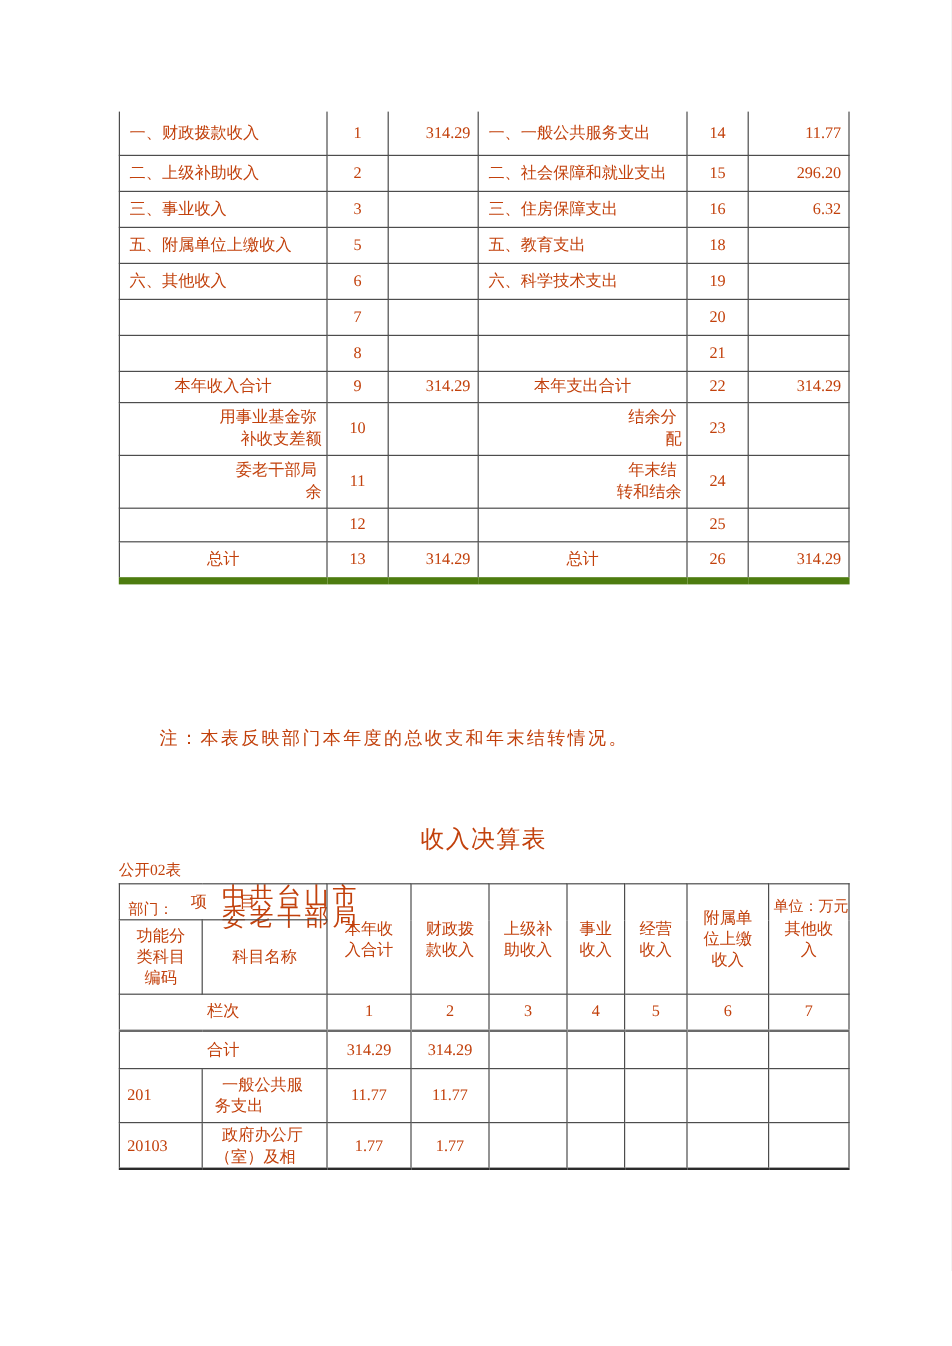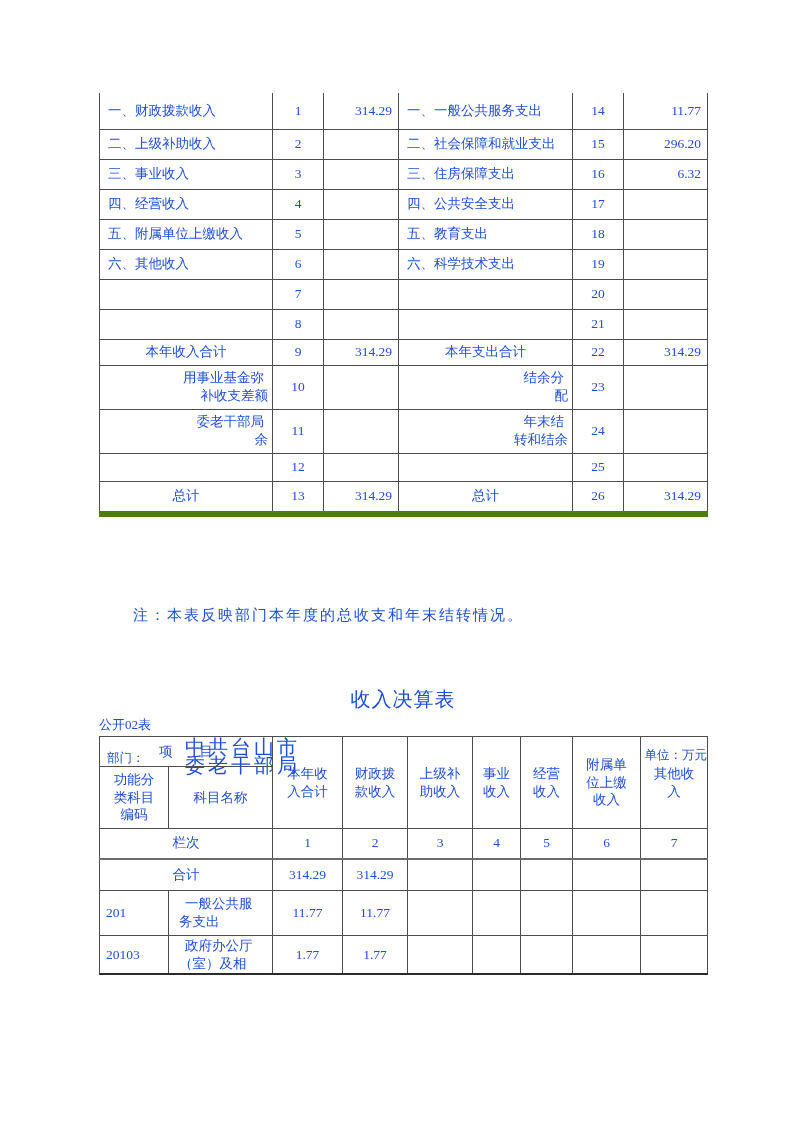--- a/index.html
+++ b/index.html
@@ -1,21 +1,21 @@
 <!DOCTYPE html>
 <html><head>
 <meta charset="utf-8">
 <style>
   * { margin:0; padding:0; box-sizing:border-box; }
   html,body { background:#e8e8e8; }
   .page {
     position:relative; width:793px; height:1122px; margin:0 auto;
     background:#ffffff; overflow:hidden;
     font-family:"Liberation Serif","DejaVu Serif",serif;
-    color:#1d4ed8;
+    color:#c2410c;
   }
 
   
   table { border-collapse:collapse; table-layout:fixed; }
   #t1 { position:absolute; left:99px; top:93px; width:608px; }
   #t1 td {
     border:1px solid #4d4d4d; font-size:13.5px; line-height:1.3;
     vertical-align:middle; overflow:hidden;
   }
   #t1 tr:first-child td { border-top:none; }          
@@ -87,28 +87,20 @@
         <td class="num">15</td>
         <td class="amt">296.20</td>
       </tr>
       <tr class="h30">
         <td class="lab">三、事业收入</td>
         <td class="num">3</td>
         <td class="amt"></td>
         <td class="lab">三、住房保障支出</td>
         <td class="num">16</td>
         <td class="amt">6.32</td>
-      </tr>
-      <tr class="h30">
-        <td class="lab">四、经营收入</td>
-        <td class="num">4</td>
-        <td class="amt"></td>
-        <td class="lab">四、公共安全支出</td>
-        <td class="num">17</td>
-        <td class="amt"></td>
       </tr>
       <tr class="h30">
         <td class="lab">五、附属单位上缴收入</td>
         <td class="num">5</td>
         <td class="amt"></td>
         <td class="lab">五、教育支出</td>
         <td class="num">18</td>
         <td class="amt"></td>
       </tr>
       <tr class="h30">

